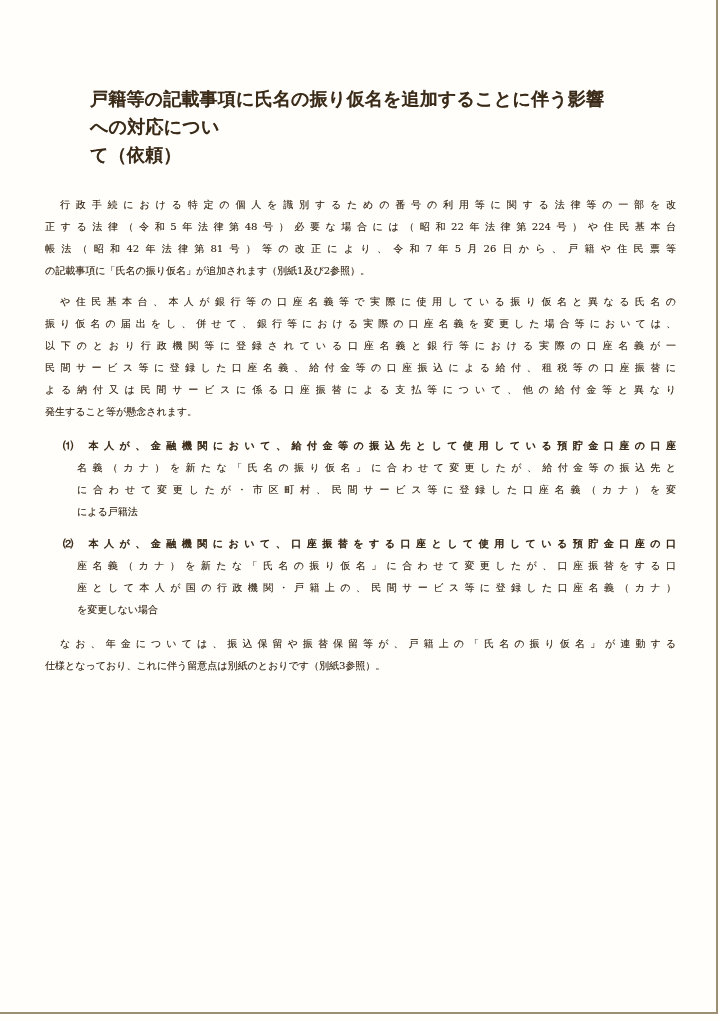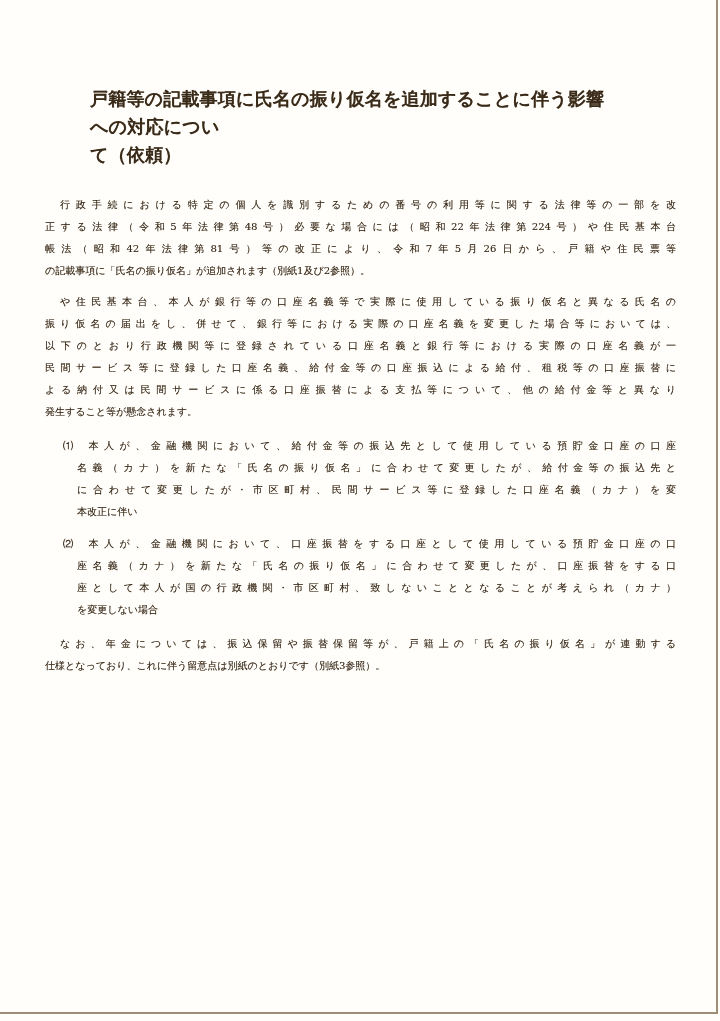--- a/index.html
+++ b/index.html
@@ -32,21 +32,21 @@
   }
   .line {
     text-align: justify;
     text-align-last: justify;
     overflow: hidden;
     white-space: normal;
   }
   .line.last { text-align-last: left; }
   .line.indent { text-indent: 15px; }
   .list-item { margin-left: 32px; }
-  .item-first { margin-left: -14px; }
+  .item-first { margin-left: -14px; font-weight: bold; }
   .marker { padding-right: 10px; }
   .block-1 { margin-top: 9px; }
   .block-2 { margin-top: 12px; }
   .block-3 { margin-top: 10px; }
   .block-4 { margin-top: 33px; }
   .block-5 { margin-top: 12px; }
   .border-right {
     position: absolute;
     top: 0; right: 2px; bottom: 7px;
     width: 2px;
@@ -79,26 +79,26 @@
         <div class="line">振り仮名の届出をし、併せて、銀行等における実際の口座名義を変更した場合等においては、</div>
         <div class="line">以下のとおり行政機関等に登録されている口座名義と銀行等における実際の口座名義が一</div>
         <div class="line">民間サービス等に登録した口座名義、給付金等の口座振込による給付、租税等の口座振替に</div>
         <div class="line">よる納付又は民間サービスに係る口座振替による支払等について、他の給付金等と異なり</div>
         <div class="line last">発生すること等が懸念されます。</div>
       </div>
       <div class="list-item block-2">
         <div class="line item-first"><span class="marker">⑴</span>本人が、金融機関において、給付金等の振込先として使用している預貯金口座の口座</div>
         <div class="line">名義（カナ）を新たな「氏名の振り仮名」に合わせて変更したが、給付金等の振込先と</div>
         <div class="line">に合わせて変更したが・市区町村、民間サービス等に登録した口座名義（カナ）を変</div>
-        <div class="line last">本改正に伴い</div>
+        <div class="line last">による戸籍法</div>
       </div>
       <div class="list-item block-3">
         <div class="line item-first"><span class="marker">⑵</span>本人が、金融機関において、口座振替をする口座として使用している預貯金口座の口</div>
         <div class="line">座名義（カナ）を新たな「氏名の振り仮名」に合わせて変更したが、口座振替をする口</div>
-        <div class="line">座として本人が国の行政機関・市区町村、致しないこととなることが考えられ（カナ）</div>
+        <div class="line">座として本人が国の行政機関・戸籍上の、民間サービス等に登録した口座名義（カナ）</div>
         <div class="line last">を変更しない場合</div>
       </div>
       <div class="paragraph block-5">
         <div class="line indent">なお、年金については、振込保留や振替保留等が、戸籍上の「氏名の振り仮名」が連動する</div>
         <div class="line last">仕様となっており、これに伴う留意点は別紙のとおりです（別紙3参照）。</div>
       </div>
     </div>
   <div class="border-right"></div>
   <div class="border-bottom"></div>
 </div>

